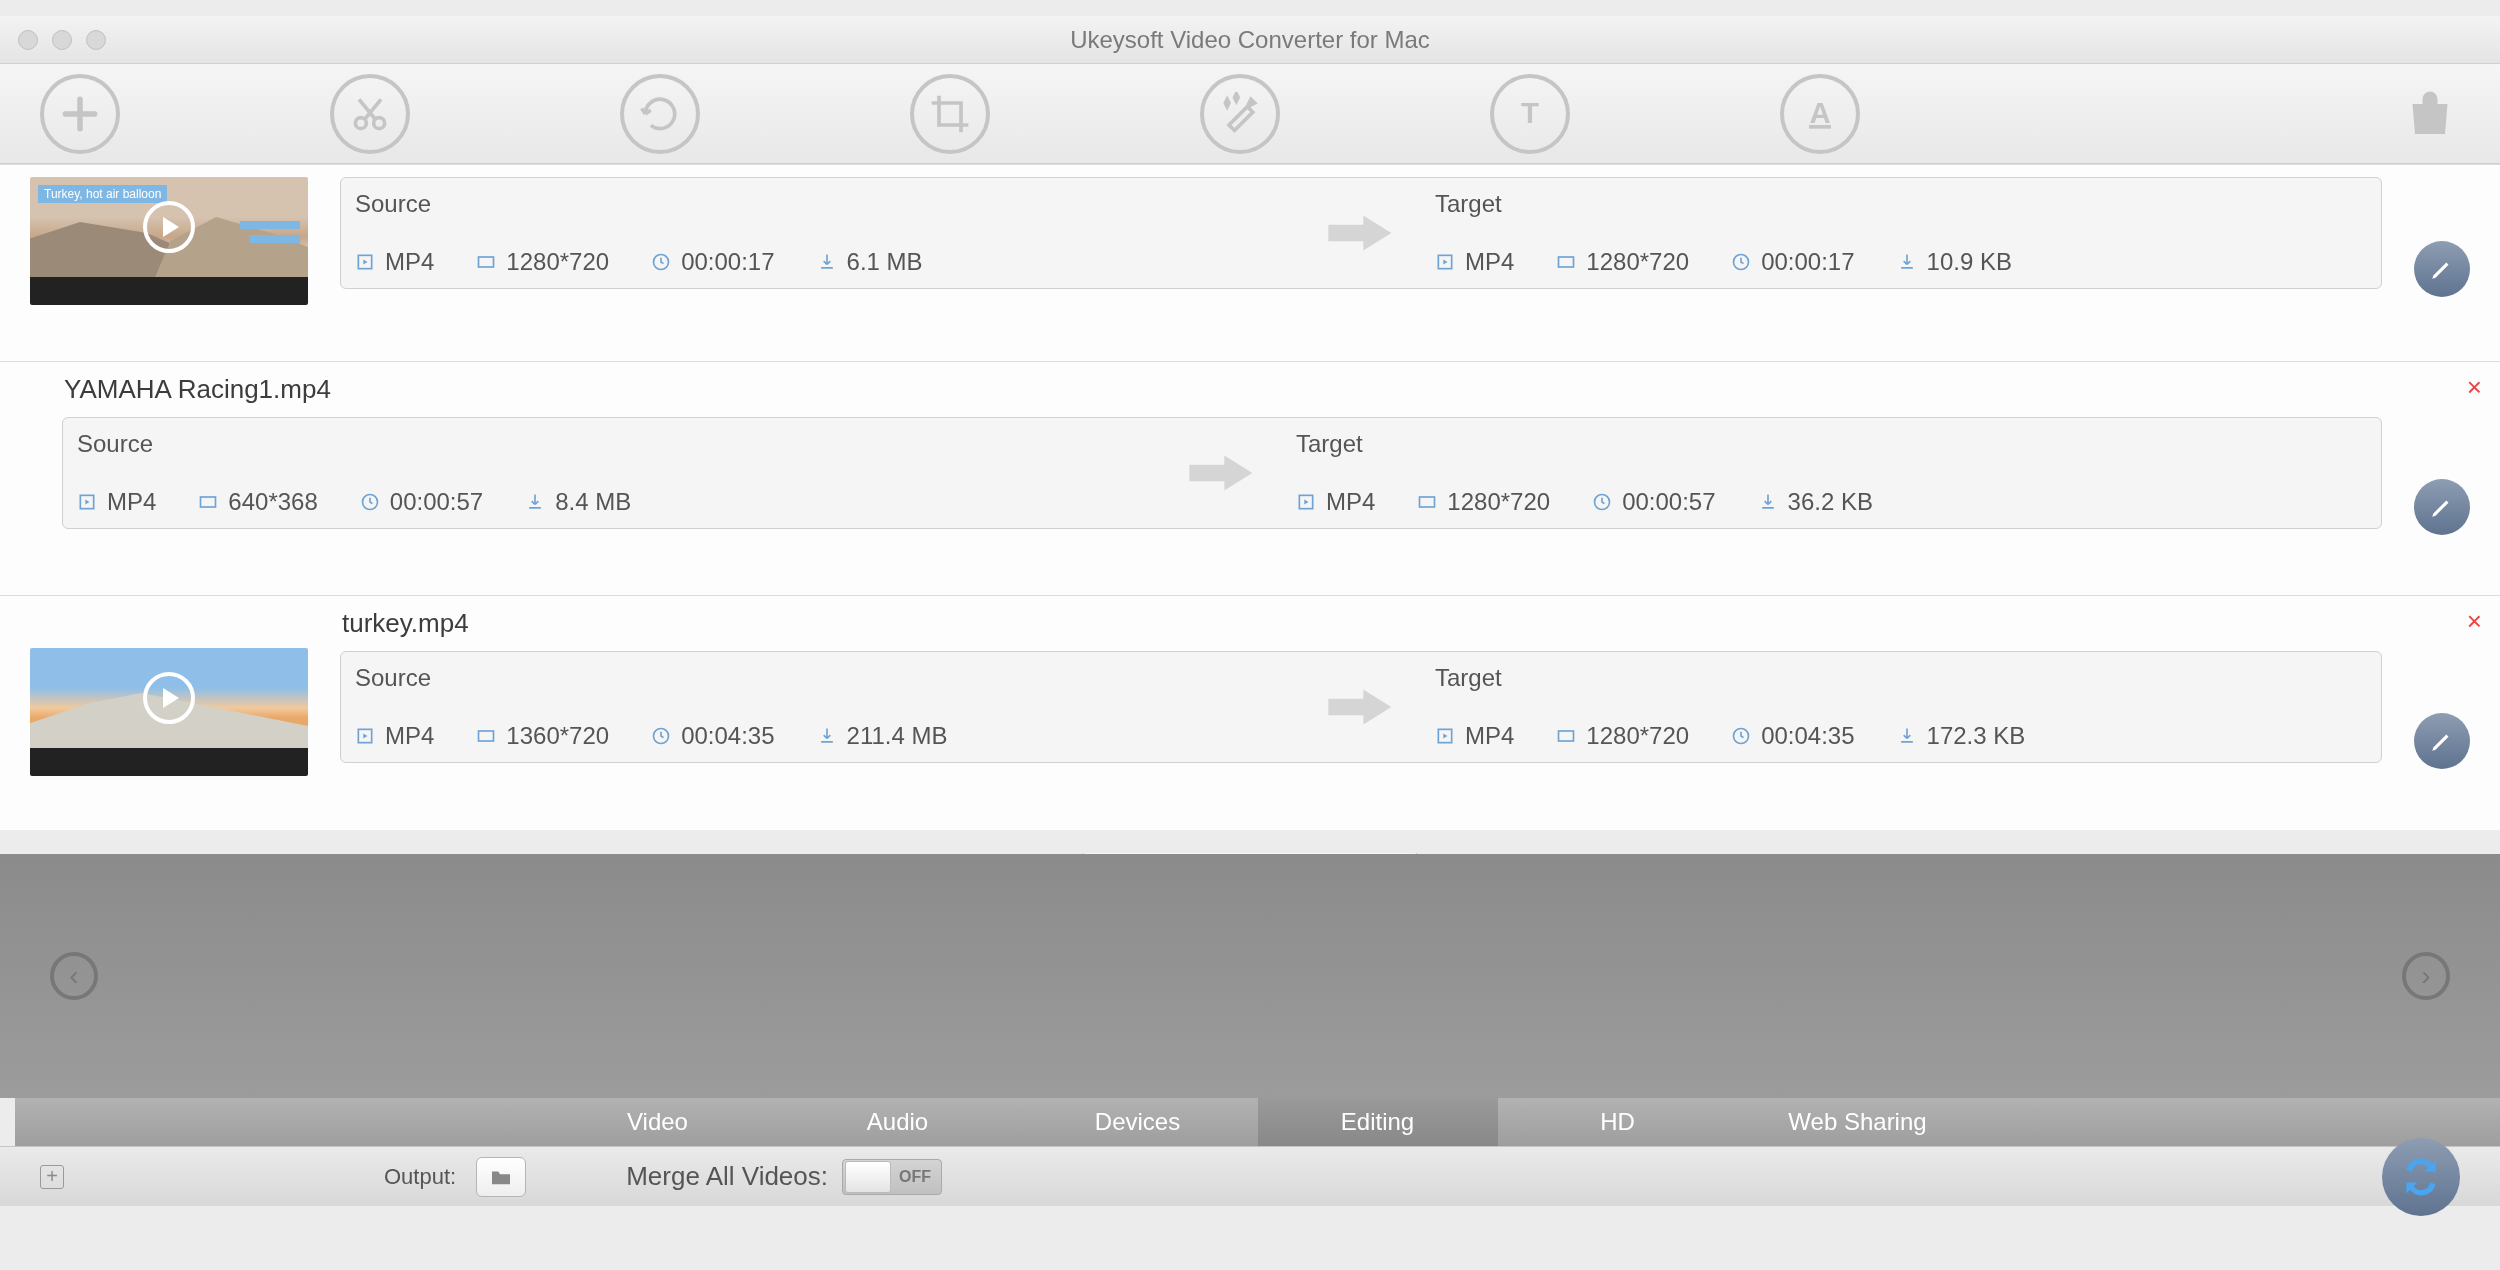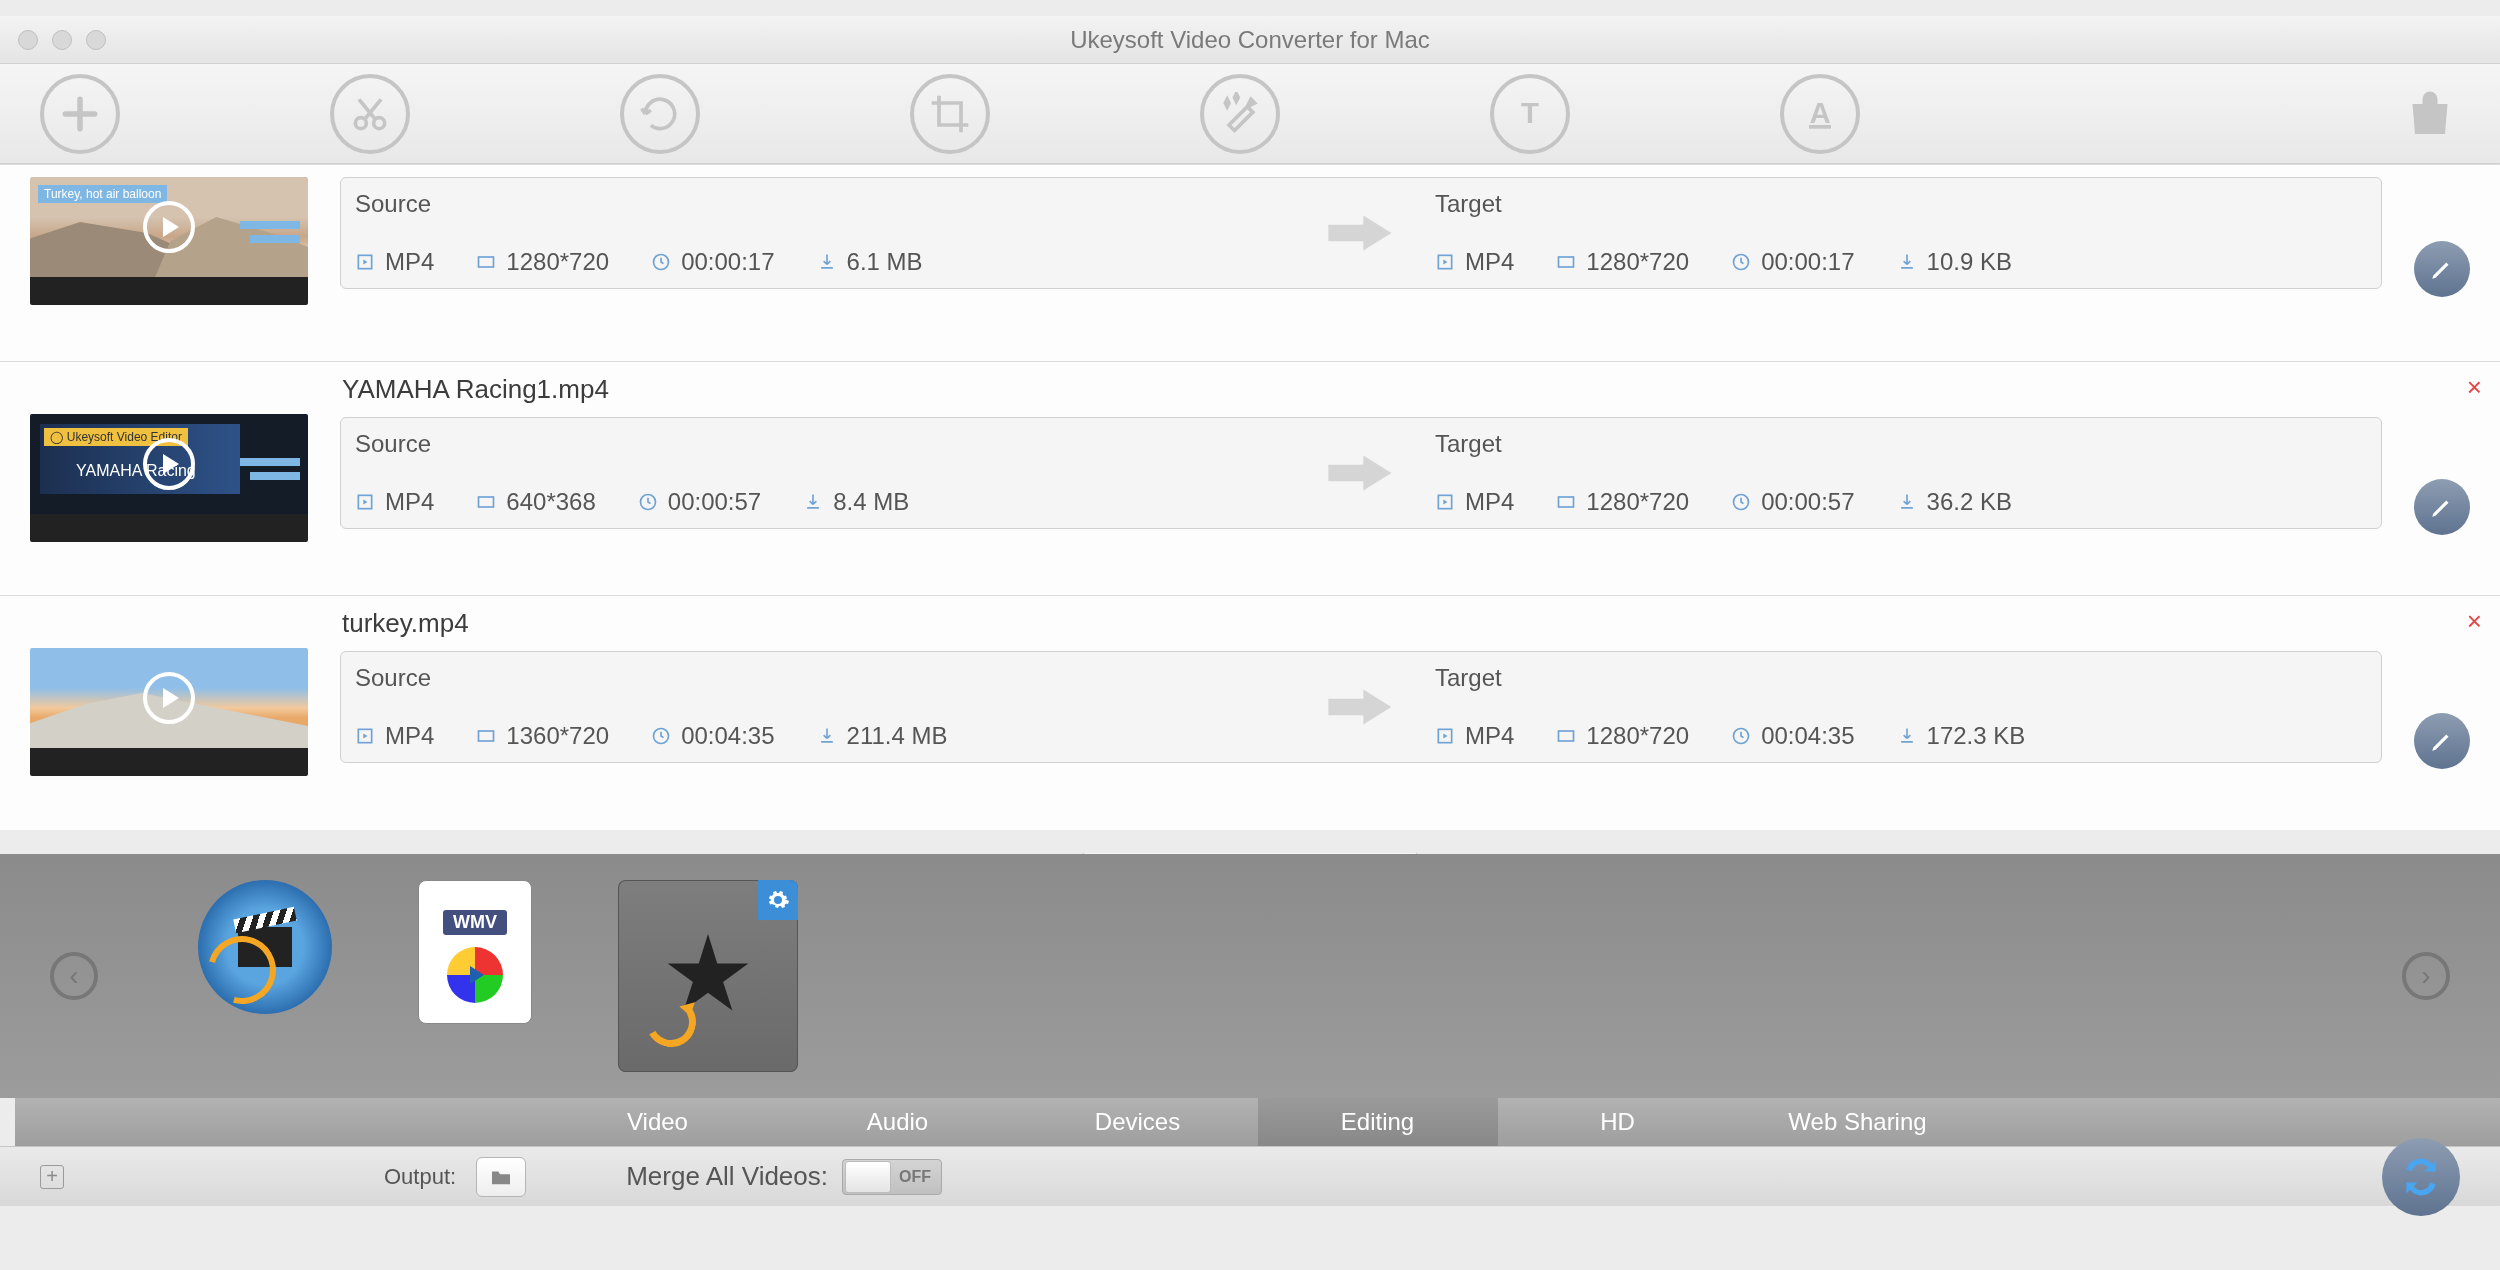--- a/index.html
+++ b/index.html
@@ -233,28 +233,20 @@
     </div>
     <div class="editbtn">
         <svg viewBox="0 0 24 24">
           <path d="M3 21l3-1 12-12-2-2L4 18zM16 4l4 4"></path>
         </svg>
       </div>
   </div>
 
   <div class="row smaller">
     <div class="closebtn">×</div>
-    <div class="thumb dark" style="margin-top:40px">
-      <div style="position:absolute;top:10px;left:10px;width:200px;height:70px;background:linear-gradient(90deg,#1c2f50,#2e5288);"></div>
-      <div class="tag" style="top:14px;left:14px;background:#f0c040;color:#333;">◯ Ukeysoft Video Editor</div>
-      <div class="tag" style="top:46px;left:40px;background:transparent;font-size:16px;">YAMAHA Racing</div>
-      <div class="tag" style="bottom:34px;right:8px;width:50px;height:8px;"></div>
-      <div class="tag" style="bottom:48px;right:8px;width:60px;height:8px;"></div>
-      <div class="playcirc"></div>
-    </div>
     <div class="stbox">
       <div class="filename">YAMAHA Racing1.mp4</div>
       <div class="stbar">
         <div class="stcol">
           <div class="hdr">Source</div>
           <div class="meta">
             <div class="mi">
                 <svg viewBox="0 0 24 24">
                   <rect x="4" y="4" width="16" height="16" class="ic"></rect>
                   <path d="M10 9l5 3-5 3z" fill="#6fa3d4"></path>
@@ -415,38 +407,20 @@
 
 <div class="tabdown">
   <div class="label">
     <span>Target Format: iMovie</span>
     <span class="chev">︾</span>
   </div>
 </div>
 
 <div class="carousel">
   <div class="nav">‹</div>
-  <div class="formats">
-    <div class="fmt convert">
-        <div class="clap"></div>
-      </div>
-    <div class="fmt wmv">
-      <div class="wmvlabel">WMV</div>
-      <div class="wmplay"></div>
-    </div>
-    <div class="fmt sel">
-      <div class="gear-corner">
-          <svg viewBox="0 0 24 24">
-            <path d="M12 8a4 4 0 1 0 0 8 4 4 0 0 0 0-8zm9 4l2 1-1 3-2-.5a8 8 0 0 1-1.5 1.5l.5 2-3 1-1-2h-2l-1 2-3-1 .5-2A8 8 0 0 1 6 16l-2 .5-1-3 2-1v-1l-2-1 1-3 2 .5A8 8 0 0 1 7.5 6L7 4l3-1 1 2h2l1-2 3 1-.5 2A8 8 0 0 1 18 8l2-.5 1 3-2 1z"></path>
-          </svg>
-        </div>
-      <div class="star"></div>
-      <div class="swoosh"></div>
-    </div>
-  </div>
   <div class="nav" style="margin-left:auto">›</div>
 </div>
 
 <div class="cats">
   <div class="cat">Video</div>
   <div class="cat">Audio</div>
   <div class="cat">Devices</div>
   <div class="cat active">Editing</div>
   <div class="cat">HD</div>
   <div class="cat">Web Sharing</div>

